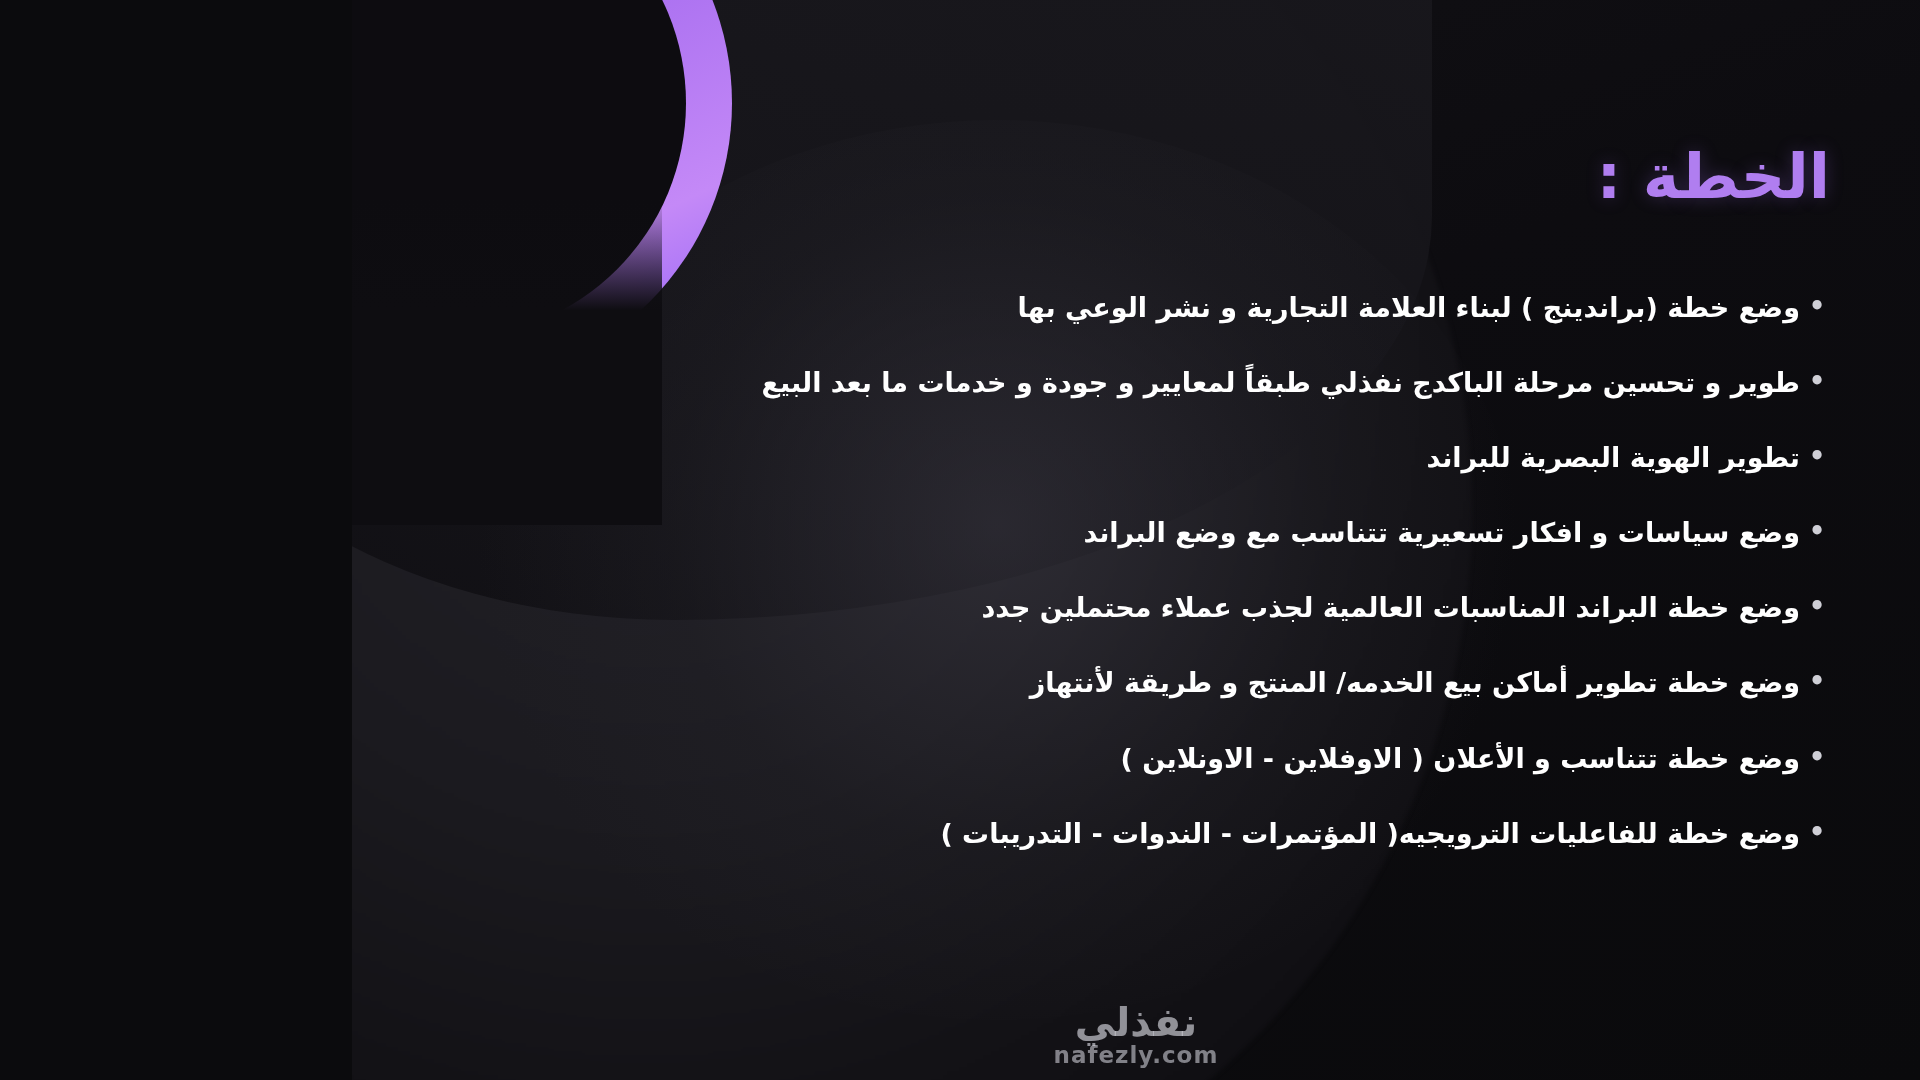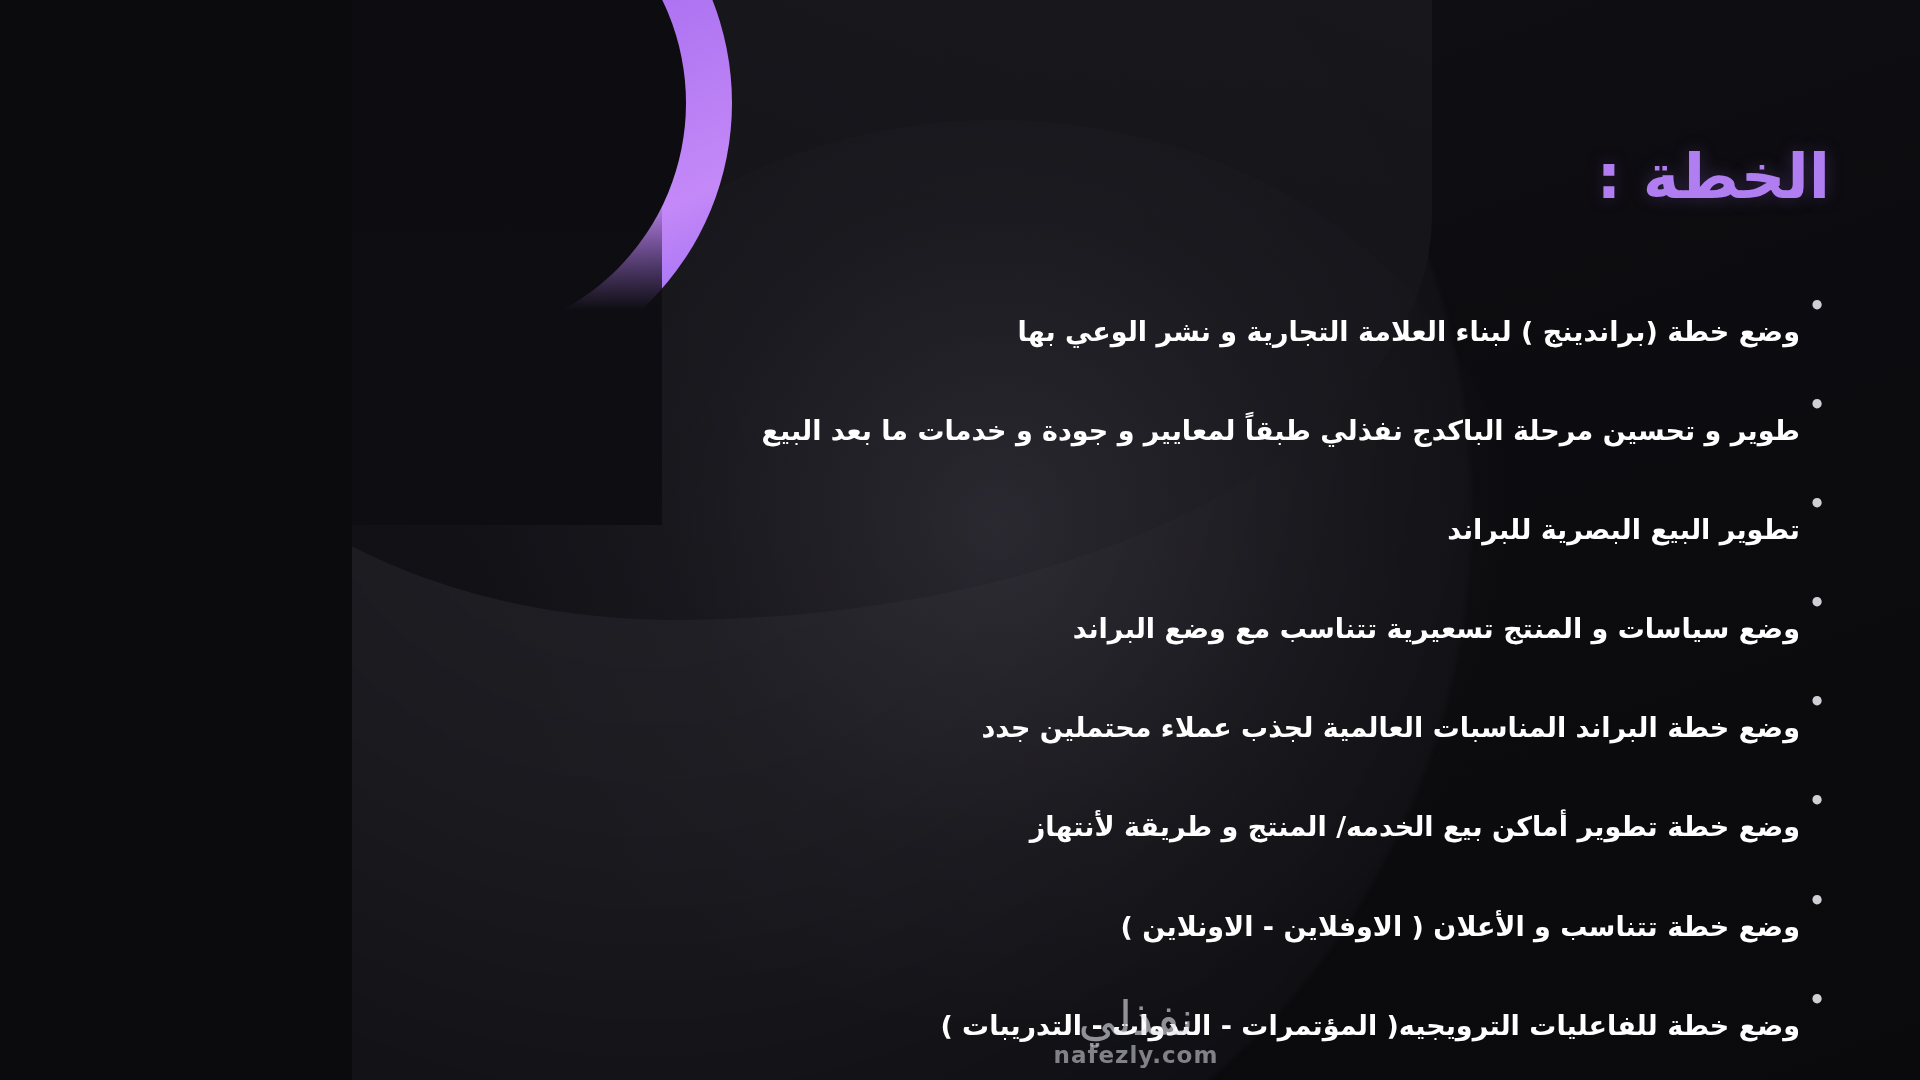--- a/index.html
+++ b/index.html
@@ -131,36 +131,35 @@
     color: #cfcfd6;
     font-size: 26px;
     line-height: 1.25;
     text-align: center;
   }
 
   .bullet-text {
     flex: 1 1 auto;
     text-align: right;
     padding-right: 4px;
-    margin-top: 24px;
   }
 
   
   .watermark {
     position: absolute;
     left: 50%;
     transform: translateX(-50%);
     bottom: 12px;
     text-align: center;
     direction: rtl;
     user-select: none;
   }
   .watermark-ar {
-    font-size: 47px;
-    font-weight: normal;
+    font-size: 40px;
+    font-weight: bold;
     color: rgba(225,225,232,0.62);
     letter-spacing: 3px;
     line-height: 1;
   }
   .watermark-url {
     font-size: 23px;
     font-weight: bold;
     color: rgba(205,205,214,0.60);
     letter-spacing: 1px;
     direction: ltr;
@@ -186,25 +185,25 @@
       <li class="bullet-item">
         <span class="bullet-dot">•</span>
         <span class="bullet-text">وضع خطة (براندينج ) لبناء العلامة التجارية و نشر الوعي بها</span>
       </li>
       <li class="bullet-item">
         <span class="bullet-dot">•</span>
         <span class="bullet-text">طوير و تحسين مرحلة الباكدج نفذلي طبقاً لمعايير و جودة و خدمات ما بعد البيع</span>
       </li>
       <li class="bullet-item">
         <span class="bullet-dot">•</span>
-        <span class="bullet-text">تطوير البيع البصرية للبراند</span>
-      </li>
-      <li class="bullet-item">
-        <span class="bullet-dot">•</span>
-        <span class="bullet-text">وضع سياسات و المنتج تسعيرية تتناسب مع وضع البراند</span>
+        <span class="bullet-text">تطوير الهوية البصرية للبراند</span>
+      </li>
+      <li class="bullet-item">
+        <span class="bullet-dot">•</span>
+        <span class="bullet-text">وضع سياسات و افكار تسعيرية تتناسب مع وضع البراند</span>
       </li>
       <li class="bullet-item">
         <span class="bullet-dot">•</span>
         <span class="bullet-text">وضع خطة البراند المناسبات العالمية لجذب عملاء محتملين جدد</span>
       </li>
       <li class="bullet-item">
         <span class="bullet-dot">•</span>
         <span class="bullet-text">وضع خطة تطوير أماكن بيع الخدمه/ المنتج و طريقة لأنتهاز</span>
       </li>
       <li class="bullet-item">

